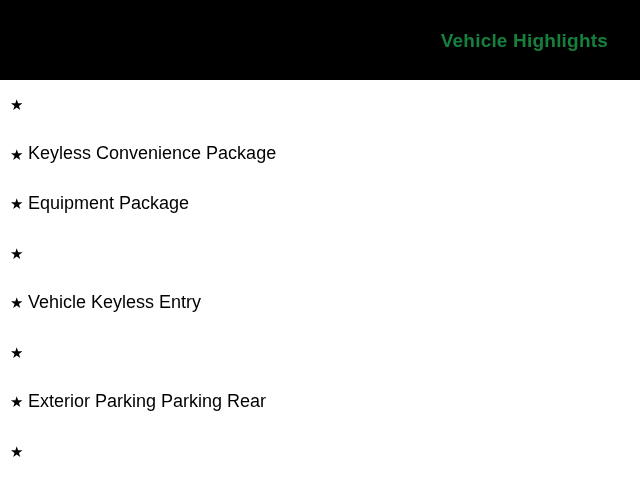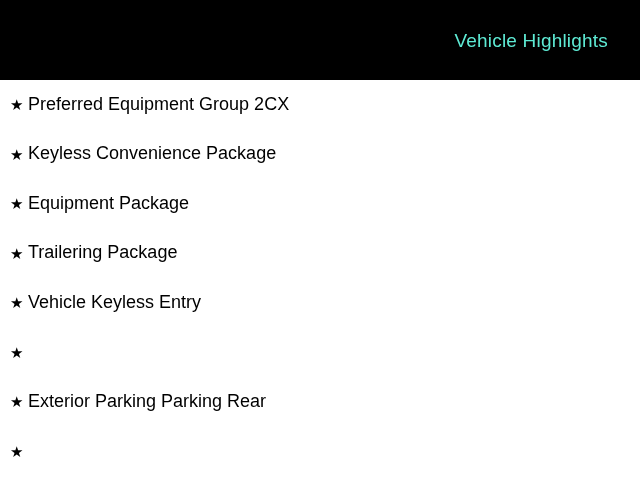--- a/index.html
+++ b/index.html
@@ -27,23 +27,23 @@
     width: 640px;
     height: 80px;
     background: #000000;
     display: flex;
     align-items: center;
     justify-content: flex-end;
     box-sizing: border-box;
     padding-right: 32px;
   }
   .header-title {
-    color: #5eead4;
+    color: #15803d;
     font-size: 19px;
-    font-weight: normal;
+    font-weight: bold;
     letter-spacing: 0.2px;
     line-height: 1;
     white-space: nowrap;
   }
   .highlights-list {
     position: absolute;
     top: 80px;
     left: 0;
     width: 640px;
     margin: 0;
@@ -78,36 +78,34 @@
 <div class="page">
 
   <div class="header">
     <div class="header-title">Vehicle Highlights</div>
   </div>
 
   <ul class="highlights-list">
 
     <li class="highlight-item">
       <span class="bullet-icon">★</span>
-      <span class="item-label">Preferred Equipment Group 2CX</span>
     </li>
 
     <li class="highlight-item">
       <span class="bullet-icon">★</span>
       <span class="item-label">Keyless Convenience Package</span>
     </li>
 
     <li class="highlight-item">
       <span class="bullet-icon">★</span>
       <span class="item-label">Equipment Package</span>
     </li>
 
     <li class="highlight-item">
       <span class="bullet-icon">★</span>
-      <span class="item-label">Trailering Package</span>
     </li>
 
     <li class="highlight-item">
       <span class="bullet-icon">★</span>
       <span class="item-label">Vehicle Keyless Entry</span>
     </li>
 
     <li class="highlight-item">
       <span class="bullet-icon">★</span>
     </li>

